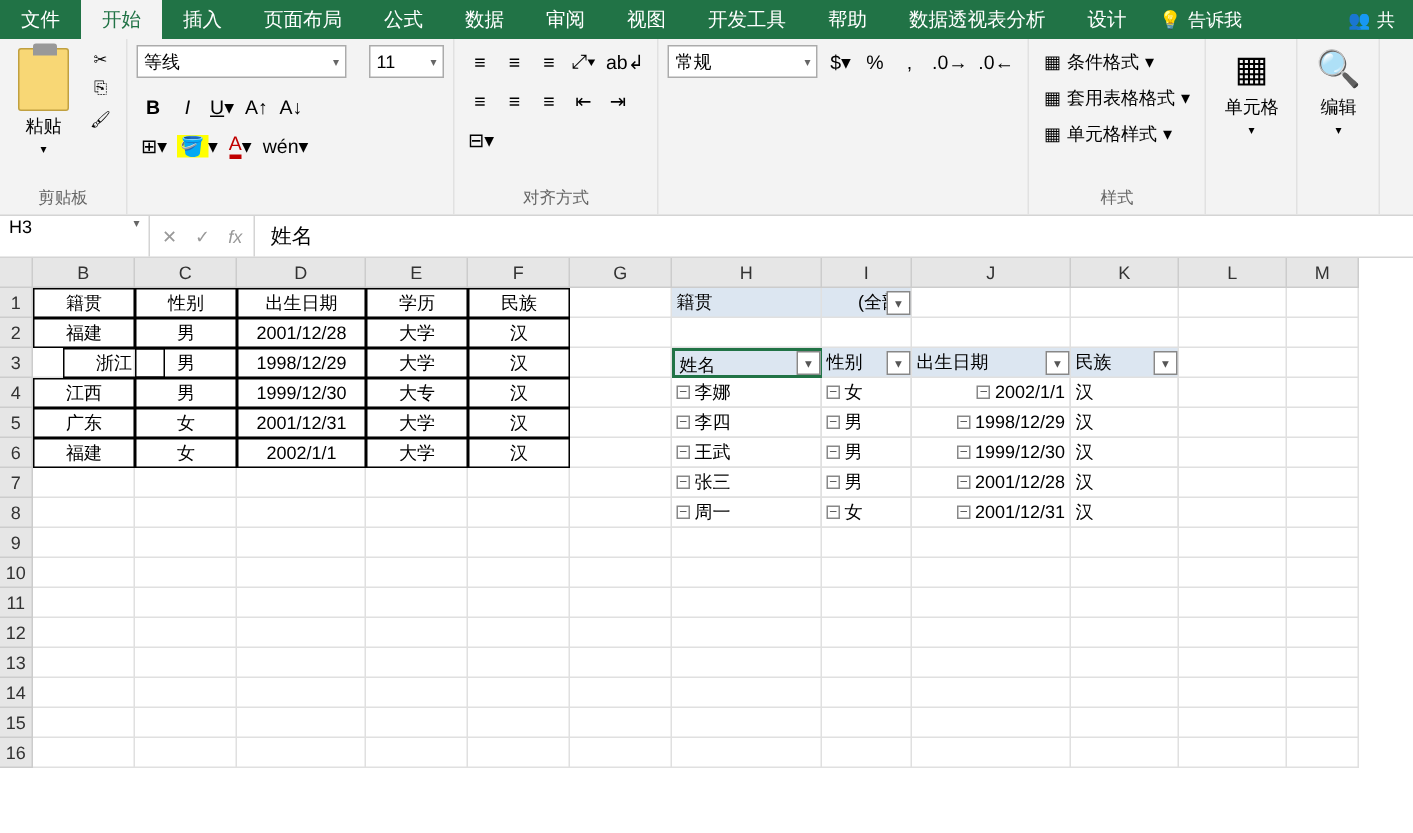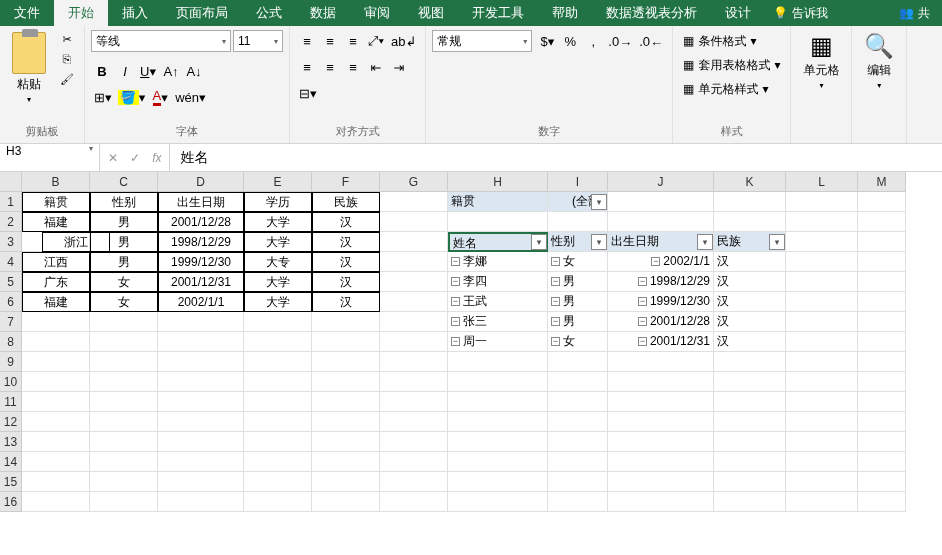--- a/index.html
+++ b/index.html
@@ -10,21 +10,21 @@
 .tell-me{margin-left:8px;display:flex;align-items:center;gap:4px}
 .share-btn{margin-left:auto;padding:0 12px;display:flex;align-items:center;gap:4px}
 .ribbon-body{background:#f3f3f3;border-bottom:1px solid #d4d4d4;display:flex;height:118px}
 .ribbon-group{display:flex;flex-direction:column;border-right:1px solid #e1e1e1;padding:4px 6px}
 .group-content{flex:1;display:flex;align-items:flex-start;gap:4px}
 .group-label{text-align:center;font-size:11px;color:#666;padding-top:2px}
 .big-btn{display:flex;flex-direction:column;align-items:center;padding:2px 6px;cursor:pointer;gap:2px}
 .clipboard-icon{width:34px;height:42px;background:#f8d775;border:1px solid #c0a040;position:relative;border-radius:2px}
 .clipboard-icon::before{content:"";position:absolute;top:-4px;left:9px;width:16px;height:8px;background:#999;border-radius:2px 2px 0 0}
 .small-btn{width:22px;height:18px;display:flex;align-items:center;justify-content:center;cursor:pointer;font-size:11px}
-.font-row{display:flex;align-items:center;gap:2px;margin-bottom:4px}
+.font-row{display:flex;align-items:center;gap:15px;margin-bottom:4px}
 .combo{background:#fff;border:1px solid #ababab;height:22px;display:flex;align-items:center;padding:0 4px;font-size:12px}
 .combo .drop{margin-left:auto;font-size:8px;color:#666;padding-left:4px}
 .btn-row{display:flex;gap:1px}
 .icon-btn{min-width:22px;height:22px;display:flex;align-items:center;justify-content:center;cursor:pointer;font-size:13px;padding:0 3px}
 .text-btn{height:22px;display:flex;align-items:center;padding:0 4px;gap:4px;cursor:pointer;font-size:12px}
 .formula-bar{display:flex;height:28px;border-bottom:1px solid #d4d4d4;align-items:center;background:#fff}
 .name-box{width:100px;height:100%;border-right:1px solid #d4d4d4;display:flex;padding:0 6px;font-size:12px}
 .name-box .drop{margin-left:auto;font-size:8px;color:#666}
 .fb-btns{display:flex;height:100%;align-items:center;border-right:1px solid #d4d4d4;padding:0 8px;gap:12px;color:#999}
 .fb-input{flex:1;padding:0 10px;font-size:14px}
@@ -116,21 +116,20 @@
         <div class="icon-btn">A↑</div>
         <div class="icon-btn">A↓</div>
       </div>
       <div class="btn-row">
         <div class="icon-btn"><span>⊞</span>▾</div>
         <div class="icon-btn"><span style="background:#ffff00;padding:0 2px">🪣</span>▾</div>
         <div class="icon-btn"><span style="color:#c00000;border-bottom:3px solid #c00000">A</span>▾</div>
         <div class="icon-btn">wén▾</div>
       </div>
     </div>
-    <div class="group-label">字体</div>
   </div>
 
   <div class="ribbon-group">
     <div class="group-content" style="flex-direction:column">
       <div class="btn-row">
         <div class="icon-btn">≡</div>
         <div class="icon-btn">≡</div>
         <div class="icon-btn">≡</div>
         <div class="icon-btn">⤢▾</div>
         <div class="icon-btn">ab↲</div>
@@ -156,21 +155,20 @@
           <span class="drop">▾</span>
         </div>
       <div class="btn-row">
         <div class="icon-btn">$▾</div>
         <div class="icon-btn">%</div>
         <div class="icon-btn">,</div>
         <div class="icon-btn">.0→</div>
         <div class="icon-btn">.0←</div>
       </div>
     </div>
-    <div class="group-label">数字</div>
   </div>
 
   <div class="ribbon-group">
     <div class="group-content" style="flex-direction:column;gap:2px">
       <div class="text-btn"><span>▦</span><span>条件格式</span>▾</div>
       <div class="text-btn"><span>▦</span><span>套用表格格式</span>▾</div>
       <div class="text-btn"><span>▦</span><span>单元格样式</span>▾</div>
     </div>
     <div class="group-label">样式</div>
   </div>

